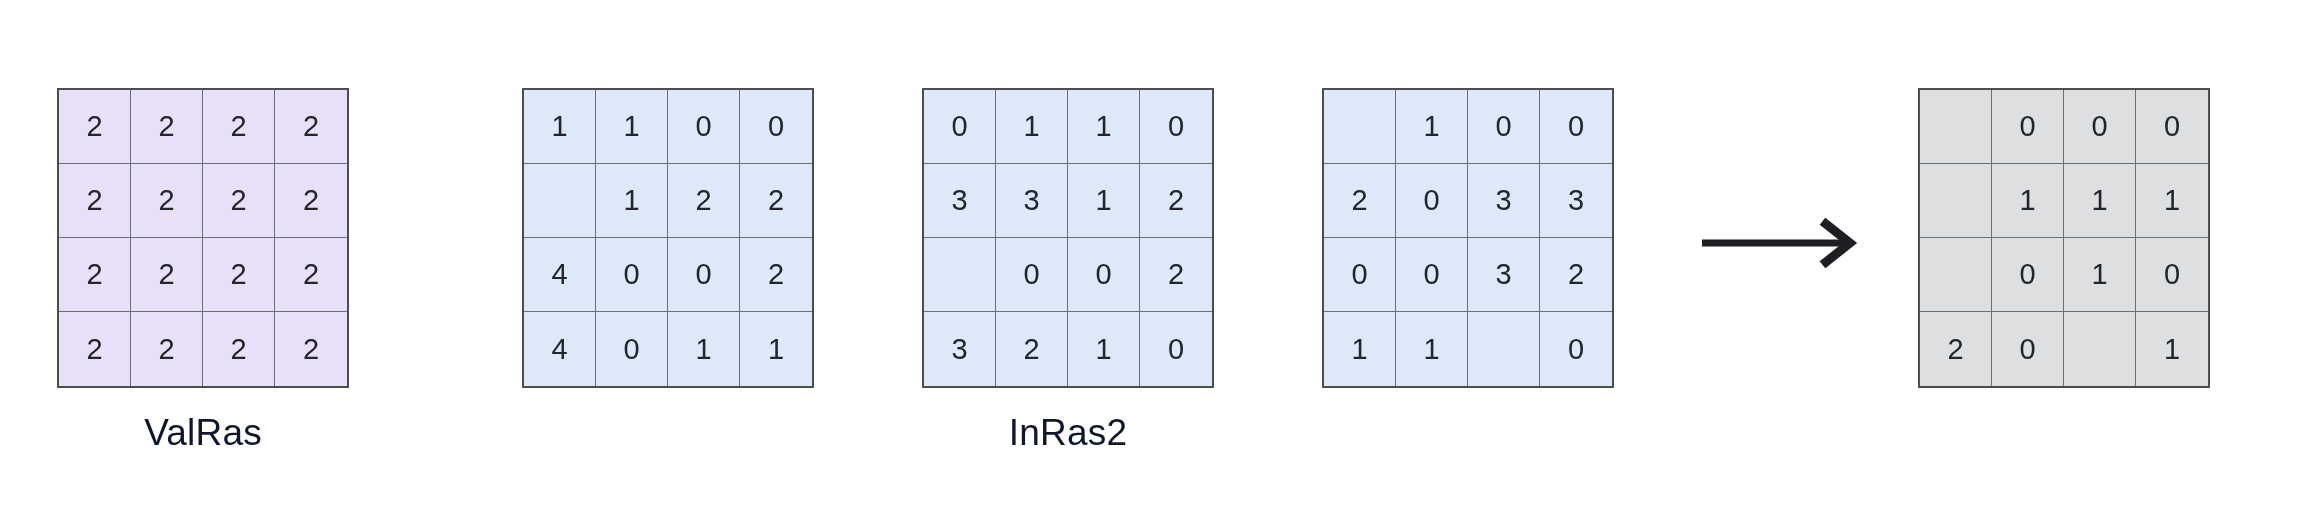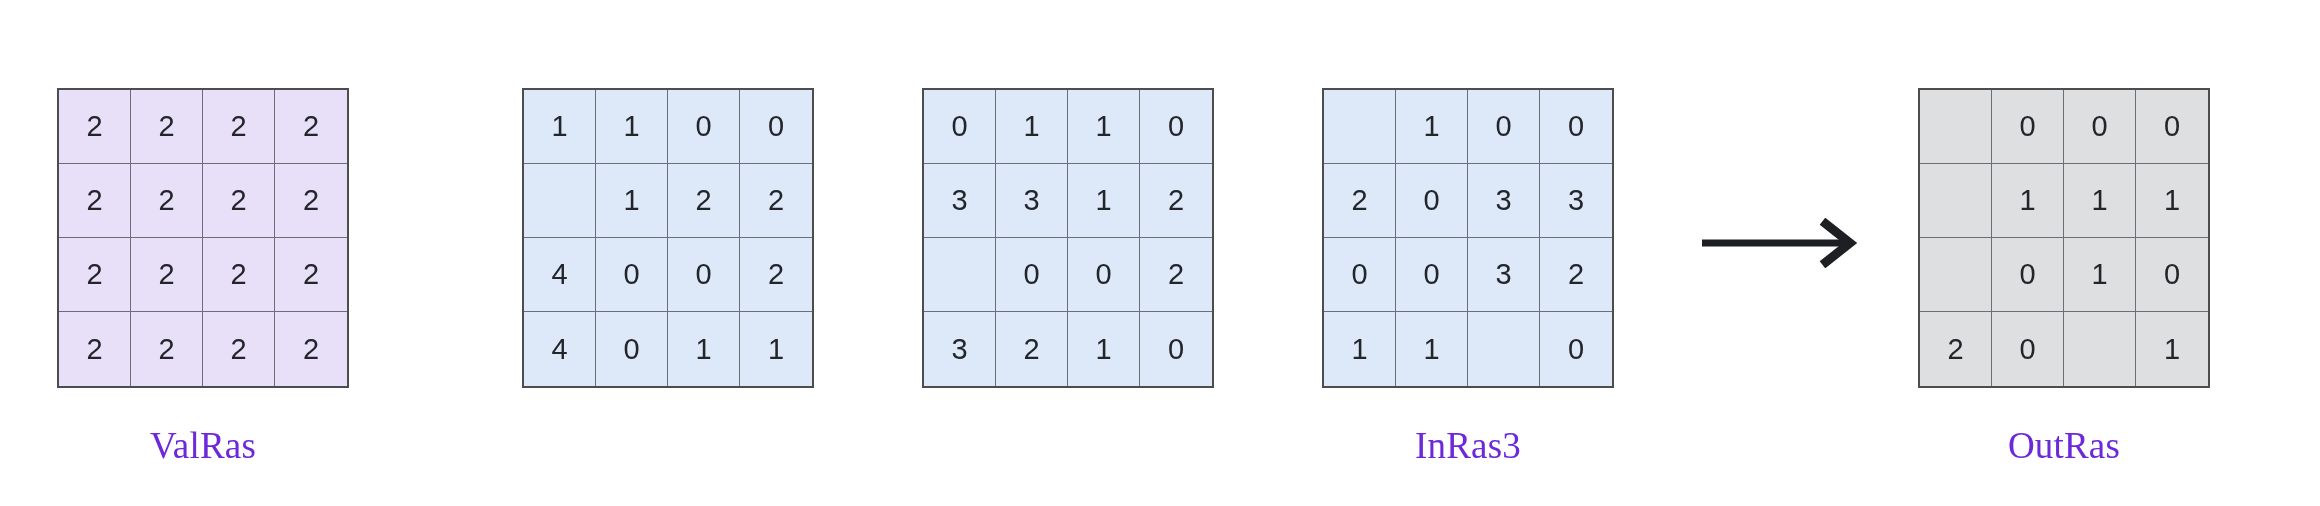--- a/index.html
+++ b/index.html
@@ -44,26 +44,26 @@
     font-family: "Liberation Sans", sans-serif;
   }
   .grid .cell:nth-child(4n) { border-right: none; }
   .grid .cell:nth-child(n+13) { border-bottom: none; }
 
   .fill-val  { background: #e8dff8; }
   .fill-in   { background: #dde9f8; }
   .fill-out  { background: #dedfe1; }
 
   .caption {
-    margin-top: 36px;
+    margin-top: 24px;
     font-size: 37px;
-    color: #6d28d9;
+    color: #0f172a;
     letter-spacing: 0.2px;
     white-space: nowrap;
-    font-family: Liberation Serif, serif;
+    font-family: Liberation Sans, sans-serif;
   }
 
   .arrow {
     position: absolute;
     left: 1698px;
     top: 218px;
     width: 172px;
     height: 50px;
   }
 </style>
@@ -126,62 +126,61 @@
           <div class="cell fill-in">2</div>
           <div class="cell fill-in"></div>
           <div class="cell fill-in">0</div>
           <div class="cell fill-in">0</div>
           <div class="cell fill-in">2</div>
           <div class="cell fill-in">3</div>
           <div class="cell fill-in">2</div>
           <div class="cell fill-in">1</div>
           <div class="cell fill-in">0</div>
         </div>
+        <div class="caption">InRas2</div>
       </div>
       <div class="raster-block" style="left: 1322px; top: 88px;">
         <div class="grid">
           <div class="cell fill-in"></div>
           <div class="cell fill-in">1</div>
           <div class="cell fill-in">0</div>
           <div class="cell fill-in">0</div>
           <div class="cell fill-in">2</div>
           <div class="cell fill-in">0</div>
           <div class="cell fill-in">3</div>
           <div class="cell fill-in">3</div>
           <div class="cell fill-in">0</div>
           <div class="cell fill-in">0</div>
           <div class="cell fill-in">3</div>
           <div class="cell fill-in">2</div>
           <div class="cell fill-in">1</div>
           <div class="cell fill-in">1</div>
           <div class="cell fill-in"></div>
           <div class="cell fill-in">0</div>
         </div>
-        <div class="caption">InRas3</div>
       </div>
       <div class="raster-block" style="left: 1918px; top: 88px;">
         <div class="grid">
           <div class="cell fill-out"></div>
           <div class="cell fill-out">0</div>
           <div class="cell fill-out">0</div>
           <div class="cell fill-out">0</div>
           <div class="cell fill-out"></div>
           <div class="cell fill-out">1</div>
           <div class="cell fill-out">1</div>
           <div class="cell fill-out">1</div>
           <div class="cell fill-out"></div>
           <div class="cell fill-out">0</div>
           <div class="cell fill-out">1</div>
           <div class="cell fill-out">0</div>
           <div class="cell fill-out">2</div>
           <div class="cell fill-out">0</div>
           <div class="cell fill-out"></div>
           <div class="cell fill-out">1</div>
         </div>
-        <div class="caption">OutRas</div>
       </div>
     </div>
 
   <svg class="arrow" viewBox="0 0 172 50" xmlns="http://www.w3.org/2000/svg">
     <line x1="4" y1="25" x2="148" y2="25" stroke="#1d1f23" stroke-width="7"></line>
     <polyline points="128,6 152,25 128,44" fill="none" stroke="#1d1f23" stroke-width="9" stroke-linecap="square" stroke-linejoin="miter"></polyline>
   </svg>
 
 </div>
 

